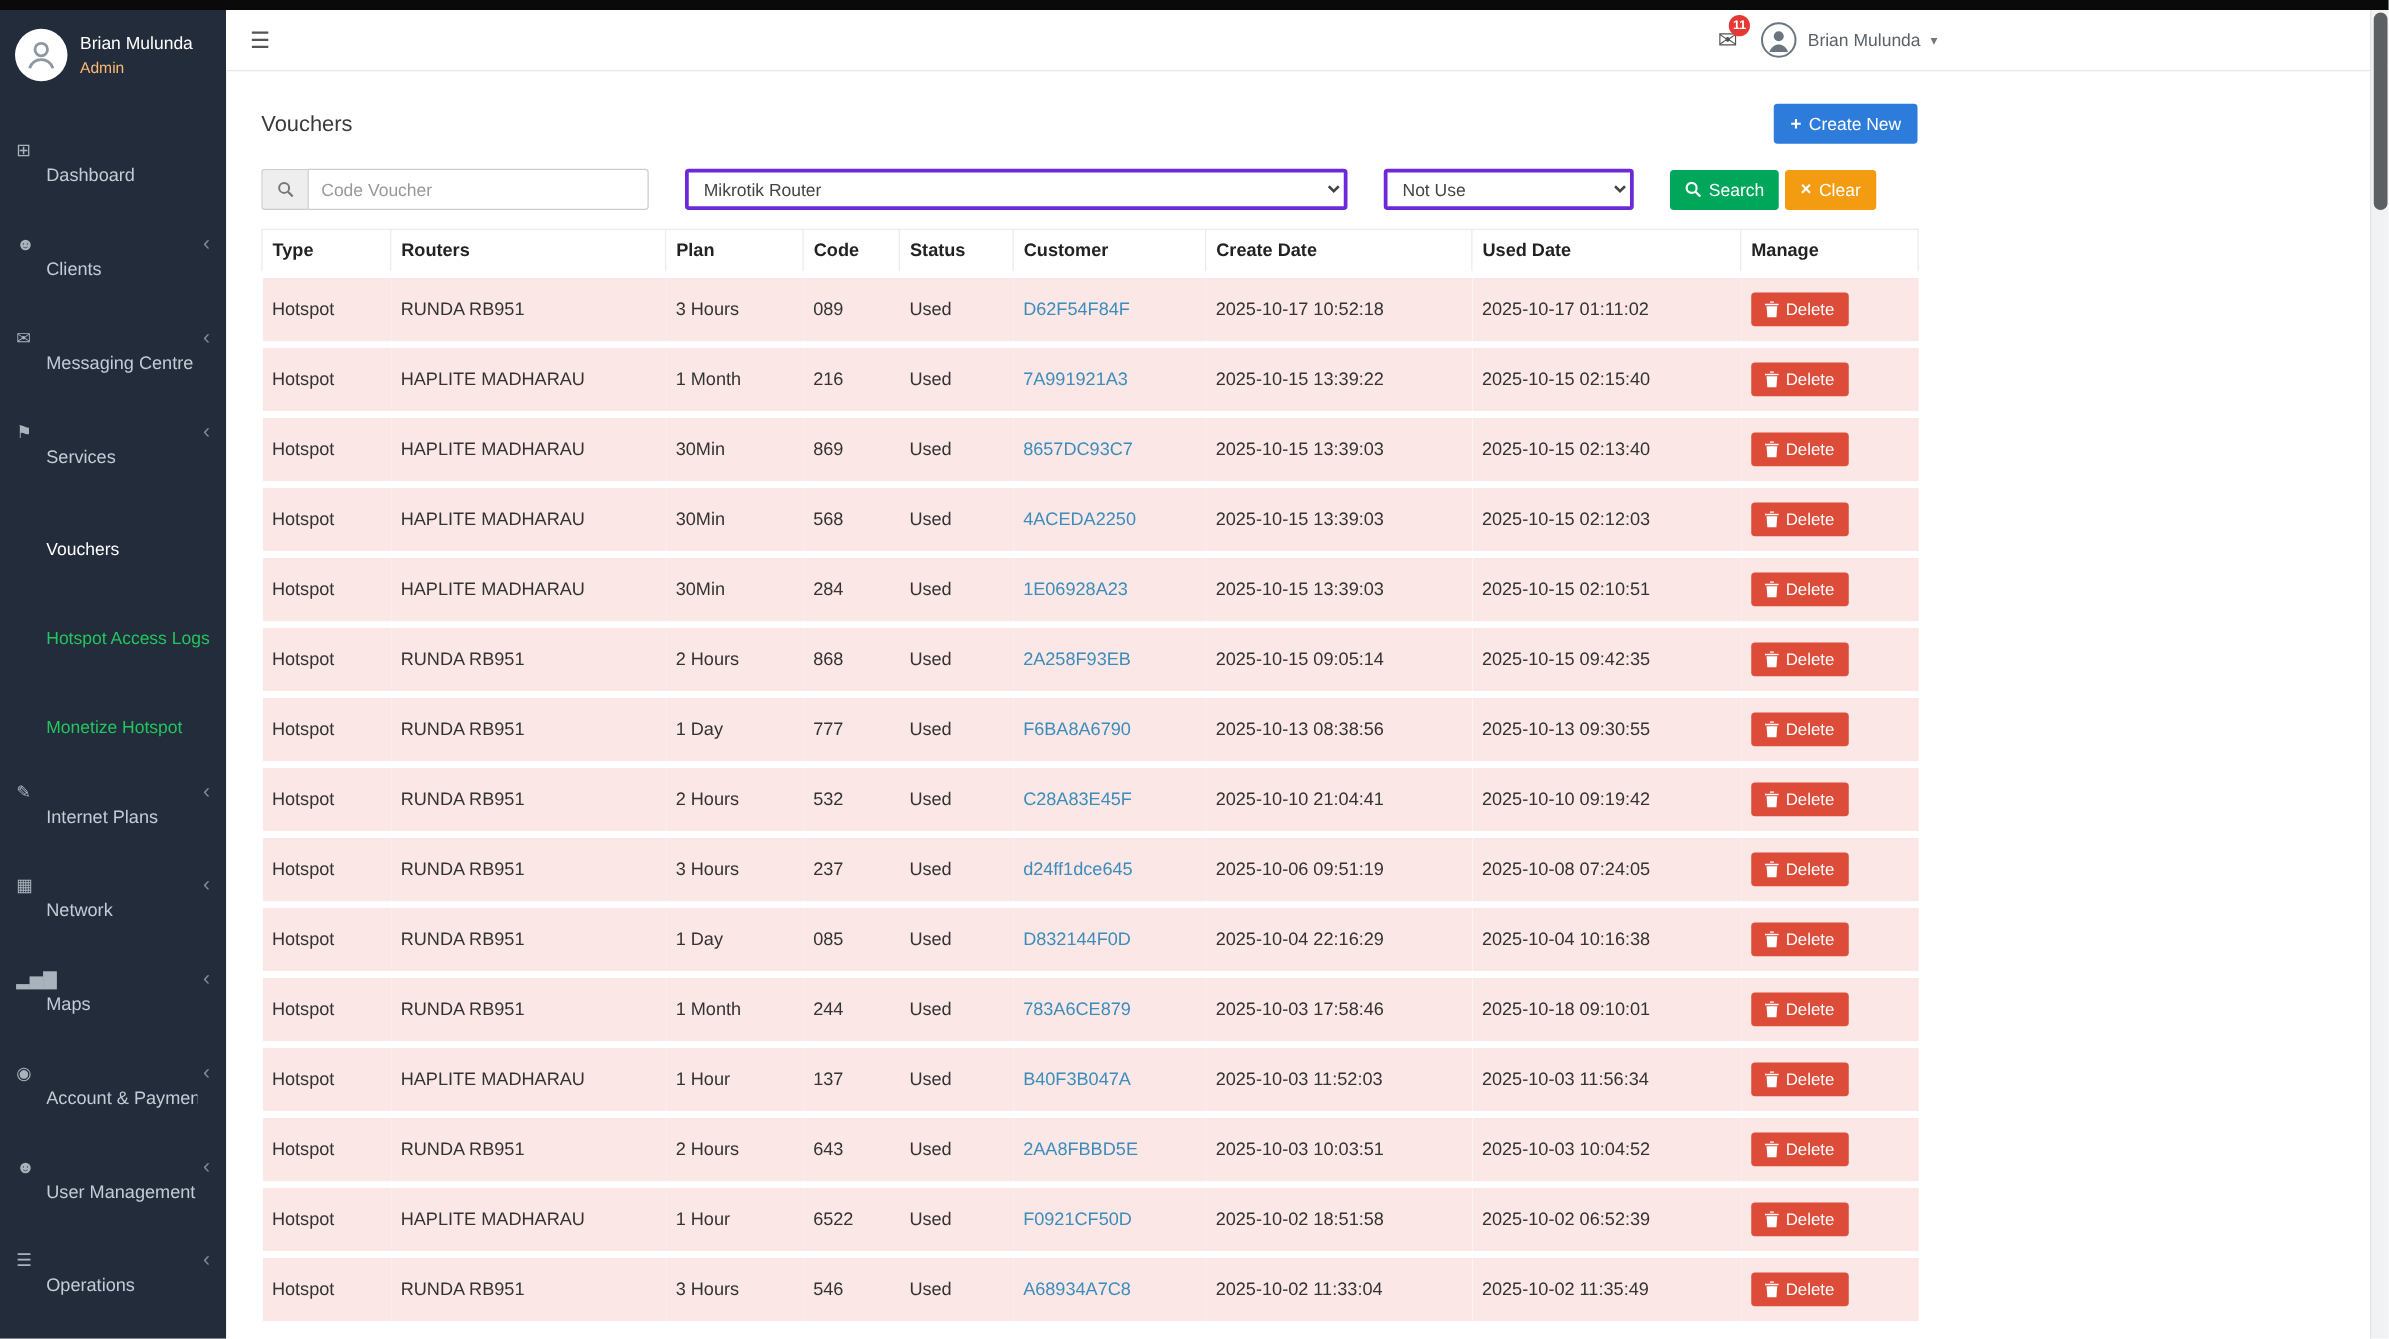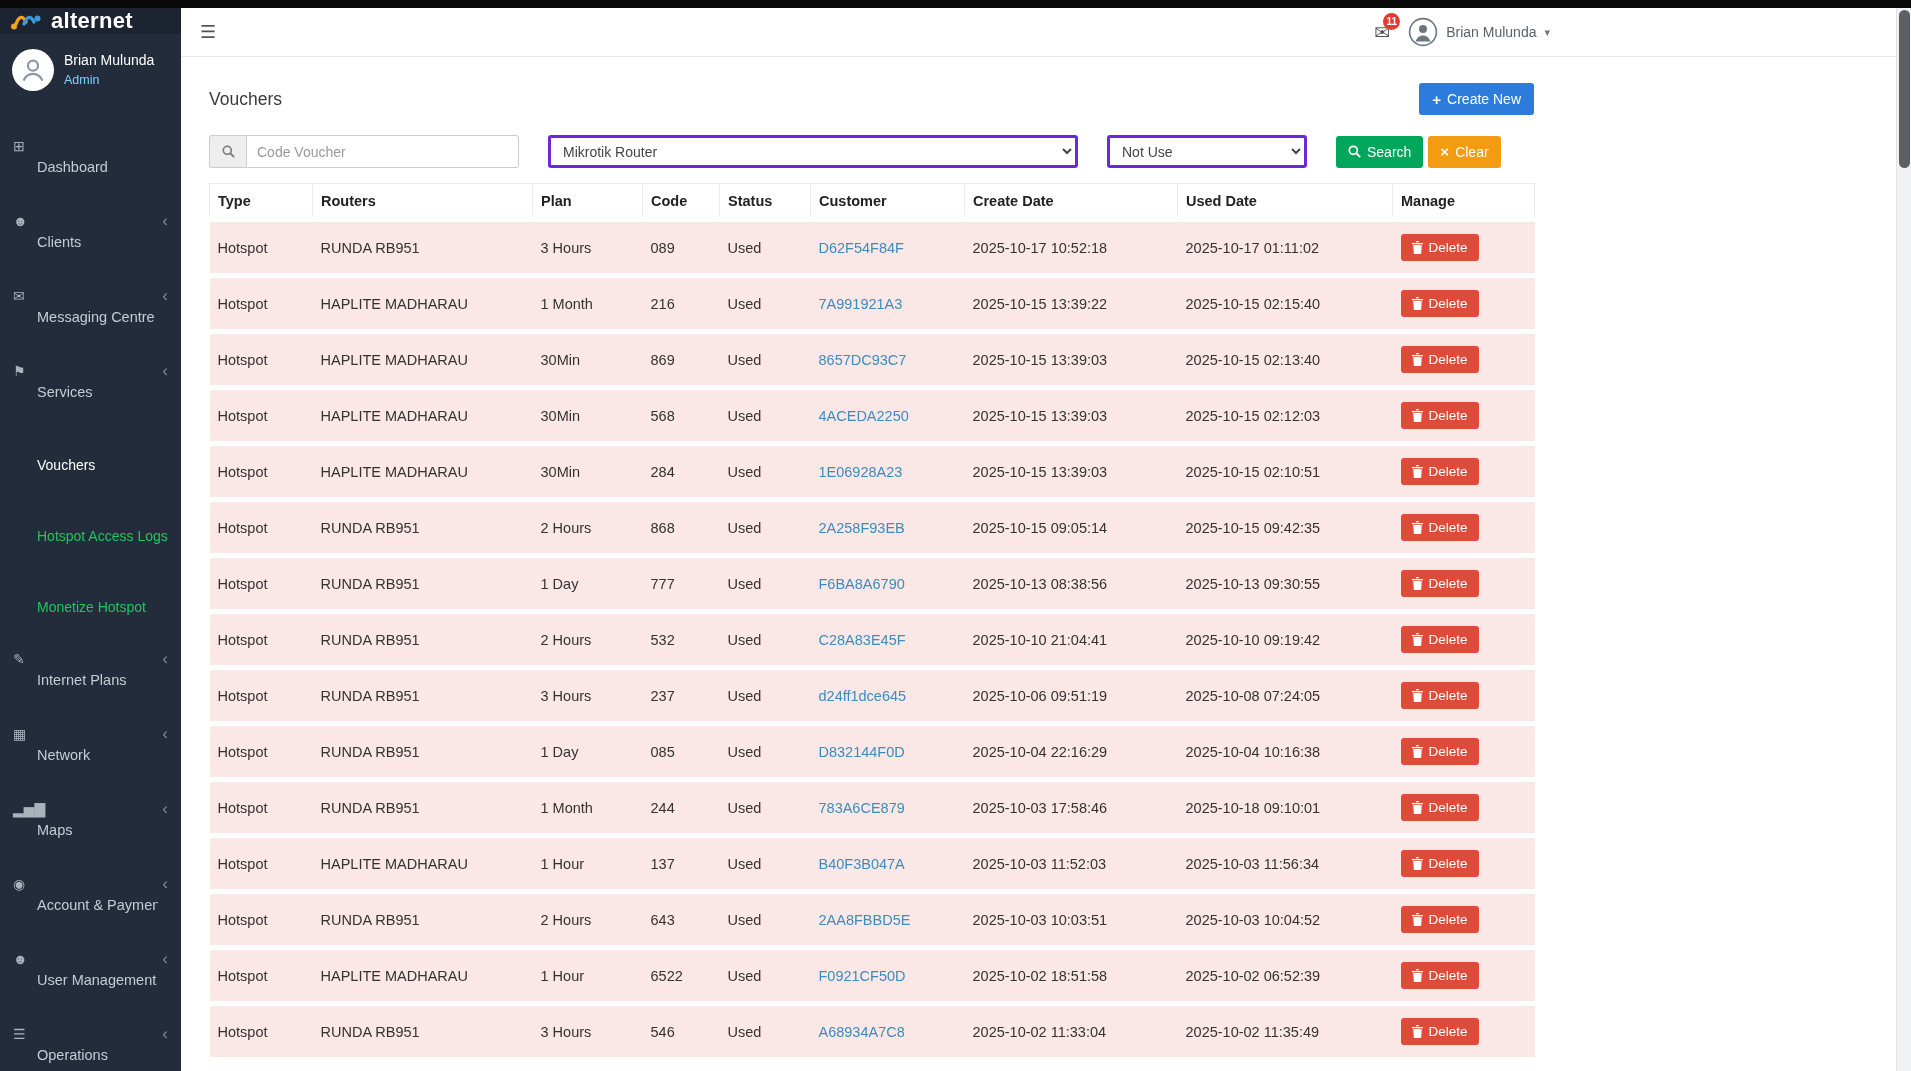--- a/index.html
+++ b/index.html
@@ -9,21 +9,21 @@
   .topstrip { height:8px; width:100%; background:#0a0a0a; }
   .app { display:flex; height:1063px; }
 
   
   .sidebar { width:181px; flex-shrink:0; background:#232c3b; display:flex; flex-direction:column; }
   .logo { height:49px; background:#1c2431; display:flex; align-items:center; gap:7px; padding:0 10px; cursor:pointer; }
   .logo-text { color:#fff; font-size:22px; font-weight:bold; letter-spacing:.3px; }
   .user-panel { display:flex; gap:10px; padding:15px 12px 13px; align-items:flex-start; }
   .avatar { width:42px; height:42px; border-radius:50%; background:#fff; display:flex; align-items:center; justify-content:center; overflow:hidden; flex-shrink:0; }
   .up-name { color:#fff; font-size:14px; margin-top:3px; }
-  .up-role { color:#7dd3fc; font-size:12.5px; margin-top:5px; }
+  .up-role { color:#fdba74; font-size:12.5px; margin-top:5px; }
   .menu { list-style:none; margin-top:4px; }
   .menu-item { display:flex; align-items:center; padding:8px 13px; color:#c3ccd4; font-size:14.5px; cursor:pointer; }
   .mi-icon { width:24px; font-size:14px; color:#a9b3bc; flex-shrink:0; }
   .mi-label { flex:1; white-space:nowrap; overflow:hidden;margin-top:43px; }
   .mi-chevron { color:#7f8a94; font-size:17px; line-height:1; padding-left:4px; }
   .menu-item.sub { padding:6px 13px 6px 37px; font-size:14px; color:#22c55e; }
   .menu-item.active { color:#fff; }
 
   
   .main { flex:1; display:flex; flex-direction:column; background:#fff; min-width:0; }
@@ -69,29 +69,20 @@
   .scrollbar-thumb { position:absolute; top:2px; left:2px; width:11px; height:158px; background:#5c5f63; border-radius:6px; cursor:pointer; }
 </style>
 </head>
 <body>
 
 <div class="topstrip"></div>
 
 <div class="app">
 
   <aside class="sidebar">
-    <div class="logo">
-      <svg width="34" height="22" viewBox="0 0 34 22">
-        <circle cx="4" cy="16.5" r="3" fill="#f6a21e"></circle>
-        <path d="M6 14 C9 5.5,13 5.5,16 12" stroke="#f6a21e" stroke-width="3.4" fill="none" stroke-linecap="round"></path>
-        <path d="M14 14 C17 5.5,21 5.5,24 12" stroke="#3b9ad9" stroke-width="3.4" fill="none" stroke-linecap="round"></path>
-        <circle cx="27.5" cy="8.5" r="3" fill="#3b9ad9"></circle>
-      </svg>
-      <span class="logo-text">alternet</span>
-    </div>
 
     <div class="user-panel">
       <span class="avatar">
         <svg width="30" height="30" viewBox="0 0 24 24">
           <circle cx="12" cy="8.5" r="4" fill="none" stroke="#8d98a5" stroke-width="1.8"></circle>
           <path d="M4.5 20.5 C6 16.5,8.5 15,12 15 s6 1.5,7.5 5.5" fill="none" stroke="#8d98a5" stroke-width="1.8"></path>
         </svg>
       </span>
       <span>
         <div class="up-name">Brian Mulunda</div>

